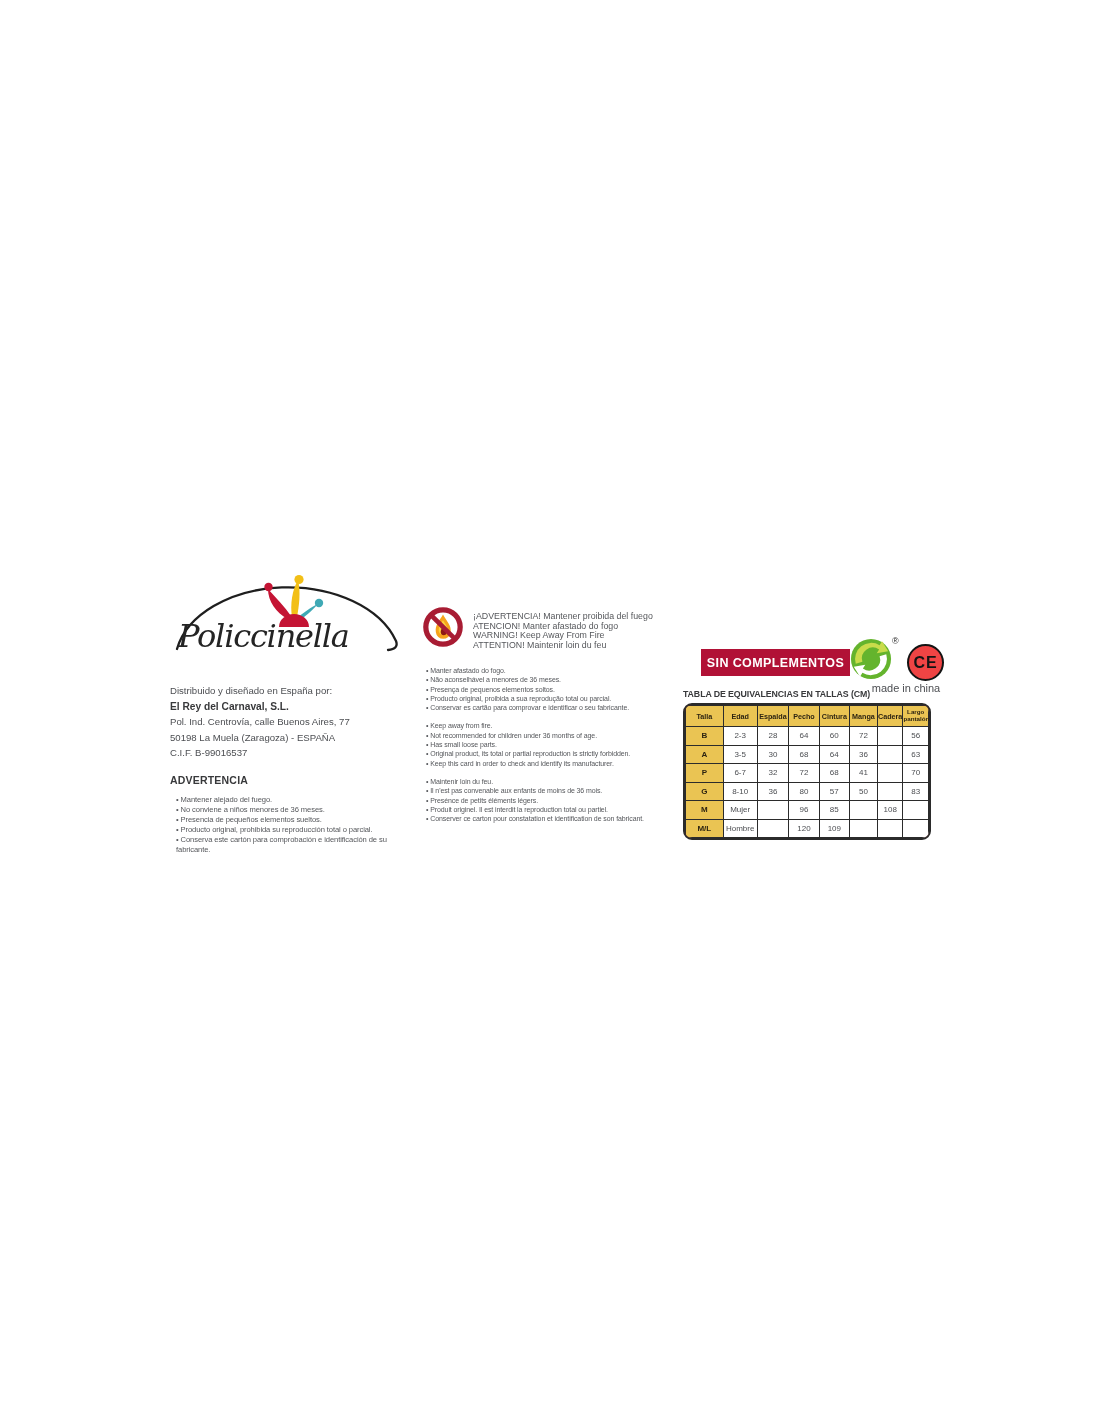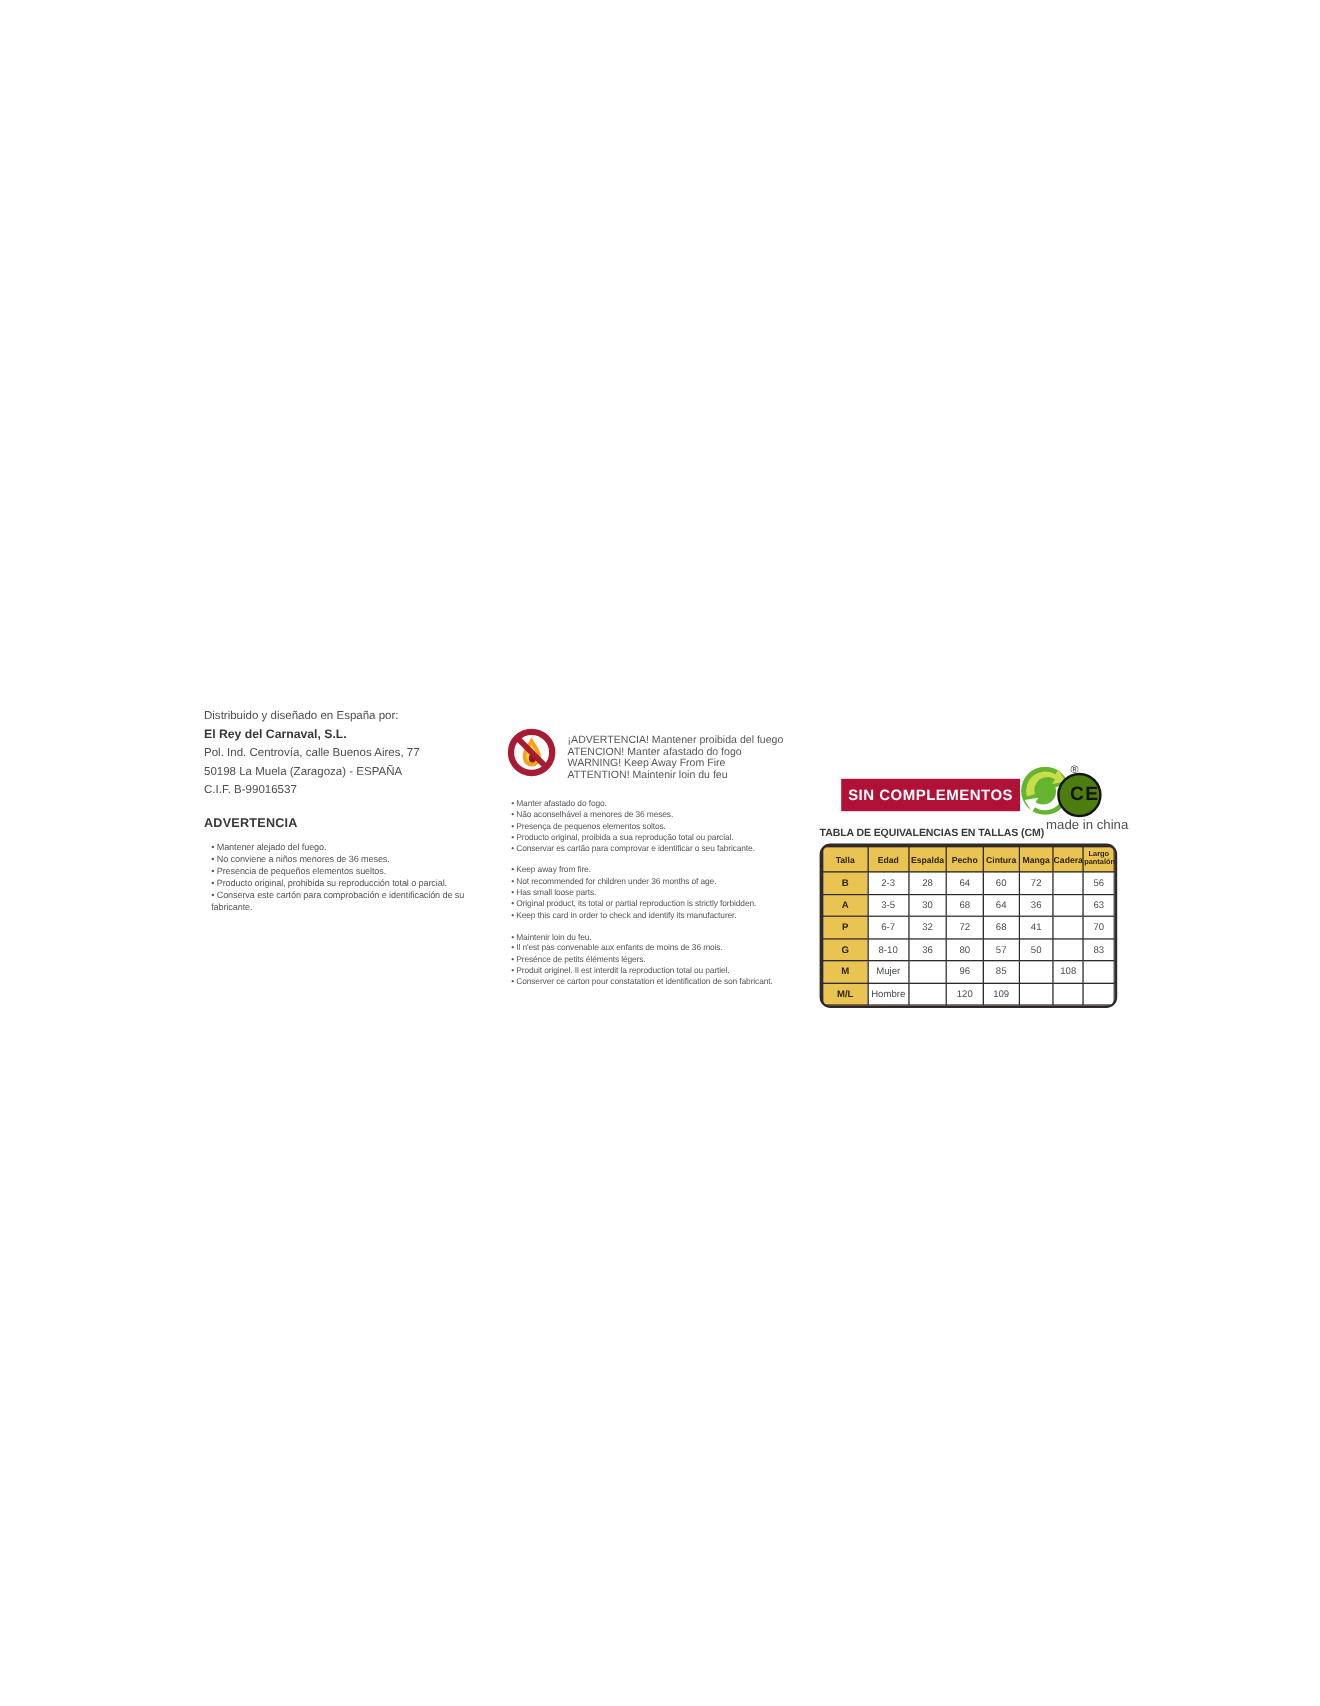--- a/index.html
+++ b/index.html
@@ -44,41 +44,56 @@
   #mid-groups{margin-top:10px;}
 
   
   #col-right{position:absolute;left:683px;top:645px;width:248px;}
   .header-row{position:relative;height:44px;}
   .banner{position:absolute;left:18px;top:4px;width:149px;height:27px;
     background:var(--banner-red);color:#fff;font-weight:bold;font-size:12.5px;
     display:flex;align-items:center;justify-content:center;letter-spacing:.4px;}
   .greendot{position:absolute;left:167px;top:-7px;width:42px;height:42px;}
   .reg-mark{position:absolute;left:209px;top:-9px;font-size:9px;color:#2c2c2c;}
-  .ce-badge{position:absolute;left:198px;top:-1px;width:37px;height:37px;border:2.5px solid #141414;
-    border-radius:50%;display:flex;align-items:center;justify-content:flex-end;background:#4d7c0f;}
+  .ce-badge{position:absolute;left:224px;top:-1px;width:37px;height:37px;border:2.5px solid #141414;
+    border-radius:50%;display:flex;align-items:center;justify-content:center;background:#ef4444;}
   .ce-badge span{font-weight:bold;font-size:16px;letter-spacing:1px;color:#141414;
     font-family:"Liberation Sans",sans-serif;}
   .madein{position:absolute;left:172px;top:37px;width:102px;text-align:center;
     font-size:11px;color:#4c4e52;}
   .table-title{font-weight:bold;font-size:8.8px;color:#38393b;letter-spacing:-0.1px;}
   .table-wrap{margin-top:4px;border:2px solid var(--ink);border-radius:9px;overflow:hidden;background:#7f1d1d;}
   table{width:100%;border-collapse:collapse;table-layout:fixed;}
   th,td{border:1.4px solid var(--ink);text-align:center;padding:0;}
   thead th{background:var(--table-gold);font-size:7.2px;font-weight:bold;color:#2d2411;height:21px;}
   thead th:last-child{font-size:6.2px;line-height:6.6px;}
   tbody td{font-size:8px;color:#4c4e52;height:18.5px;background:#fff;}
   tbody th.talla{background:var(--table-gold);font-weight:bold;font-size:8px;color:#2d2411;}
 </style>
 </head>
 <body>
 
 <div class="canvas">
 
   <div id="col-left">
+    <div class="logo">
+      <svg viewBox="0 0 240 96" width="240" height="96">
+        <path class="logo-arc" d="M 7 88 A 113 76 0 0 1 226 80 q 3 8 -8 9"></path>
+        <g transform="translate(96,14)">
+          <path class="hat-red" d="M22 44 C 10 38, 2 26, 2 14 C 10 23, 19 32, 25 41 Z"></path>
+          <circle class="hat-red" cx="2.5" cy="12" r="4.2"></circle>
+          <path class="hat-yellow" d="M26 42 C 24 30, 26 15, 32 5 C 35 17, 33 31, 31 42 Z"></path>
+          <circle class="hat-yellow" cx="33" cy="4.5" r="4.6"></circle>
+          <path class="hat-teal" d="M30 44 C 37 38, 45 32, 52 29 C 46 36, 38 42, 33 46 Z"></path>
+          <circle class="hat-teal" cx="53" cy="28" r="4.2"></circle>
+          <path class="hat-red" d="M13 52 A 15 13 0 0 1 43 52 Z"></path>
+        </g>
+        <text class="logo-word" x="8" y="86">Policcinella</text>
+      </svg>
+    </div>
     <div class="dist">
       <div>Distribuido y diseñado en España por:</div>
       <div class="company">El Rey del Carnaval, S.L.</div>
       <div>Pol. Ind. Centrovía, calle Buenos Aires, 77</div>
       <div>50198 La Muela (Zaragoza) - ESPAÑA</div>
       <div>C.I.F. B-99016537</div>
     </div>
     <div class="adv-title">ADVERTENCIA</div>
     <ul class="warnlist">
         <li class="bullet">Mantener alejado del fuego.</li>

